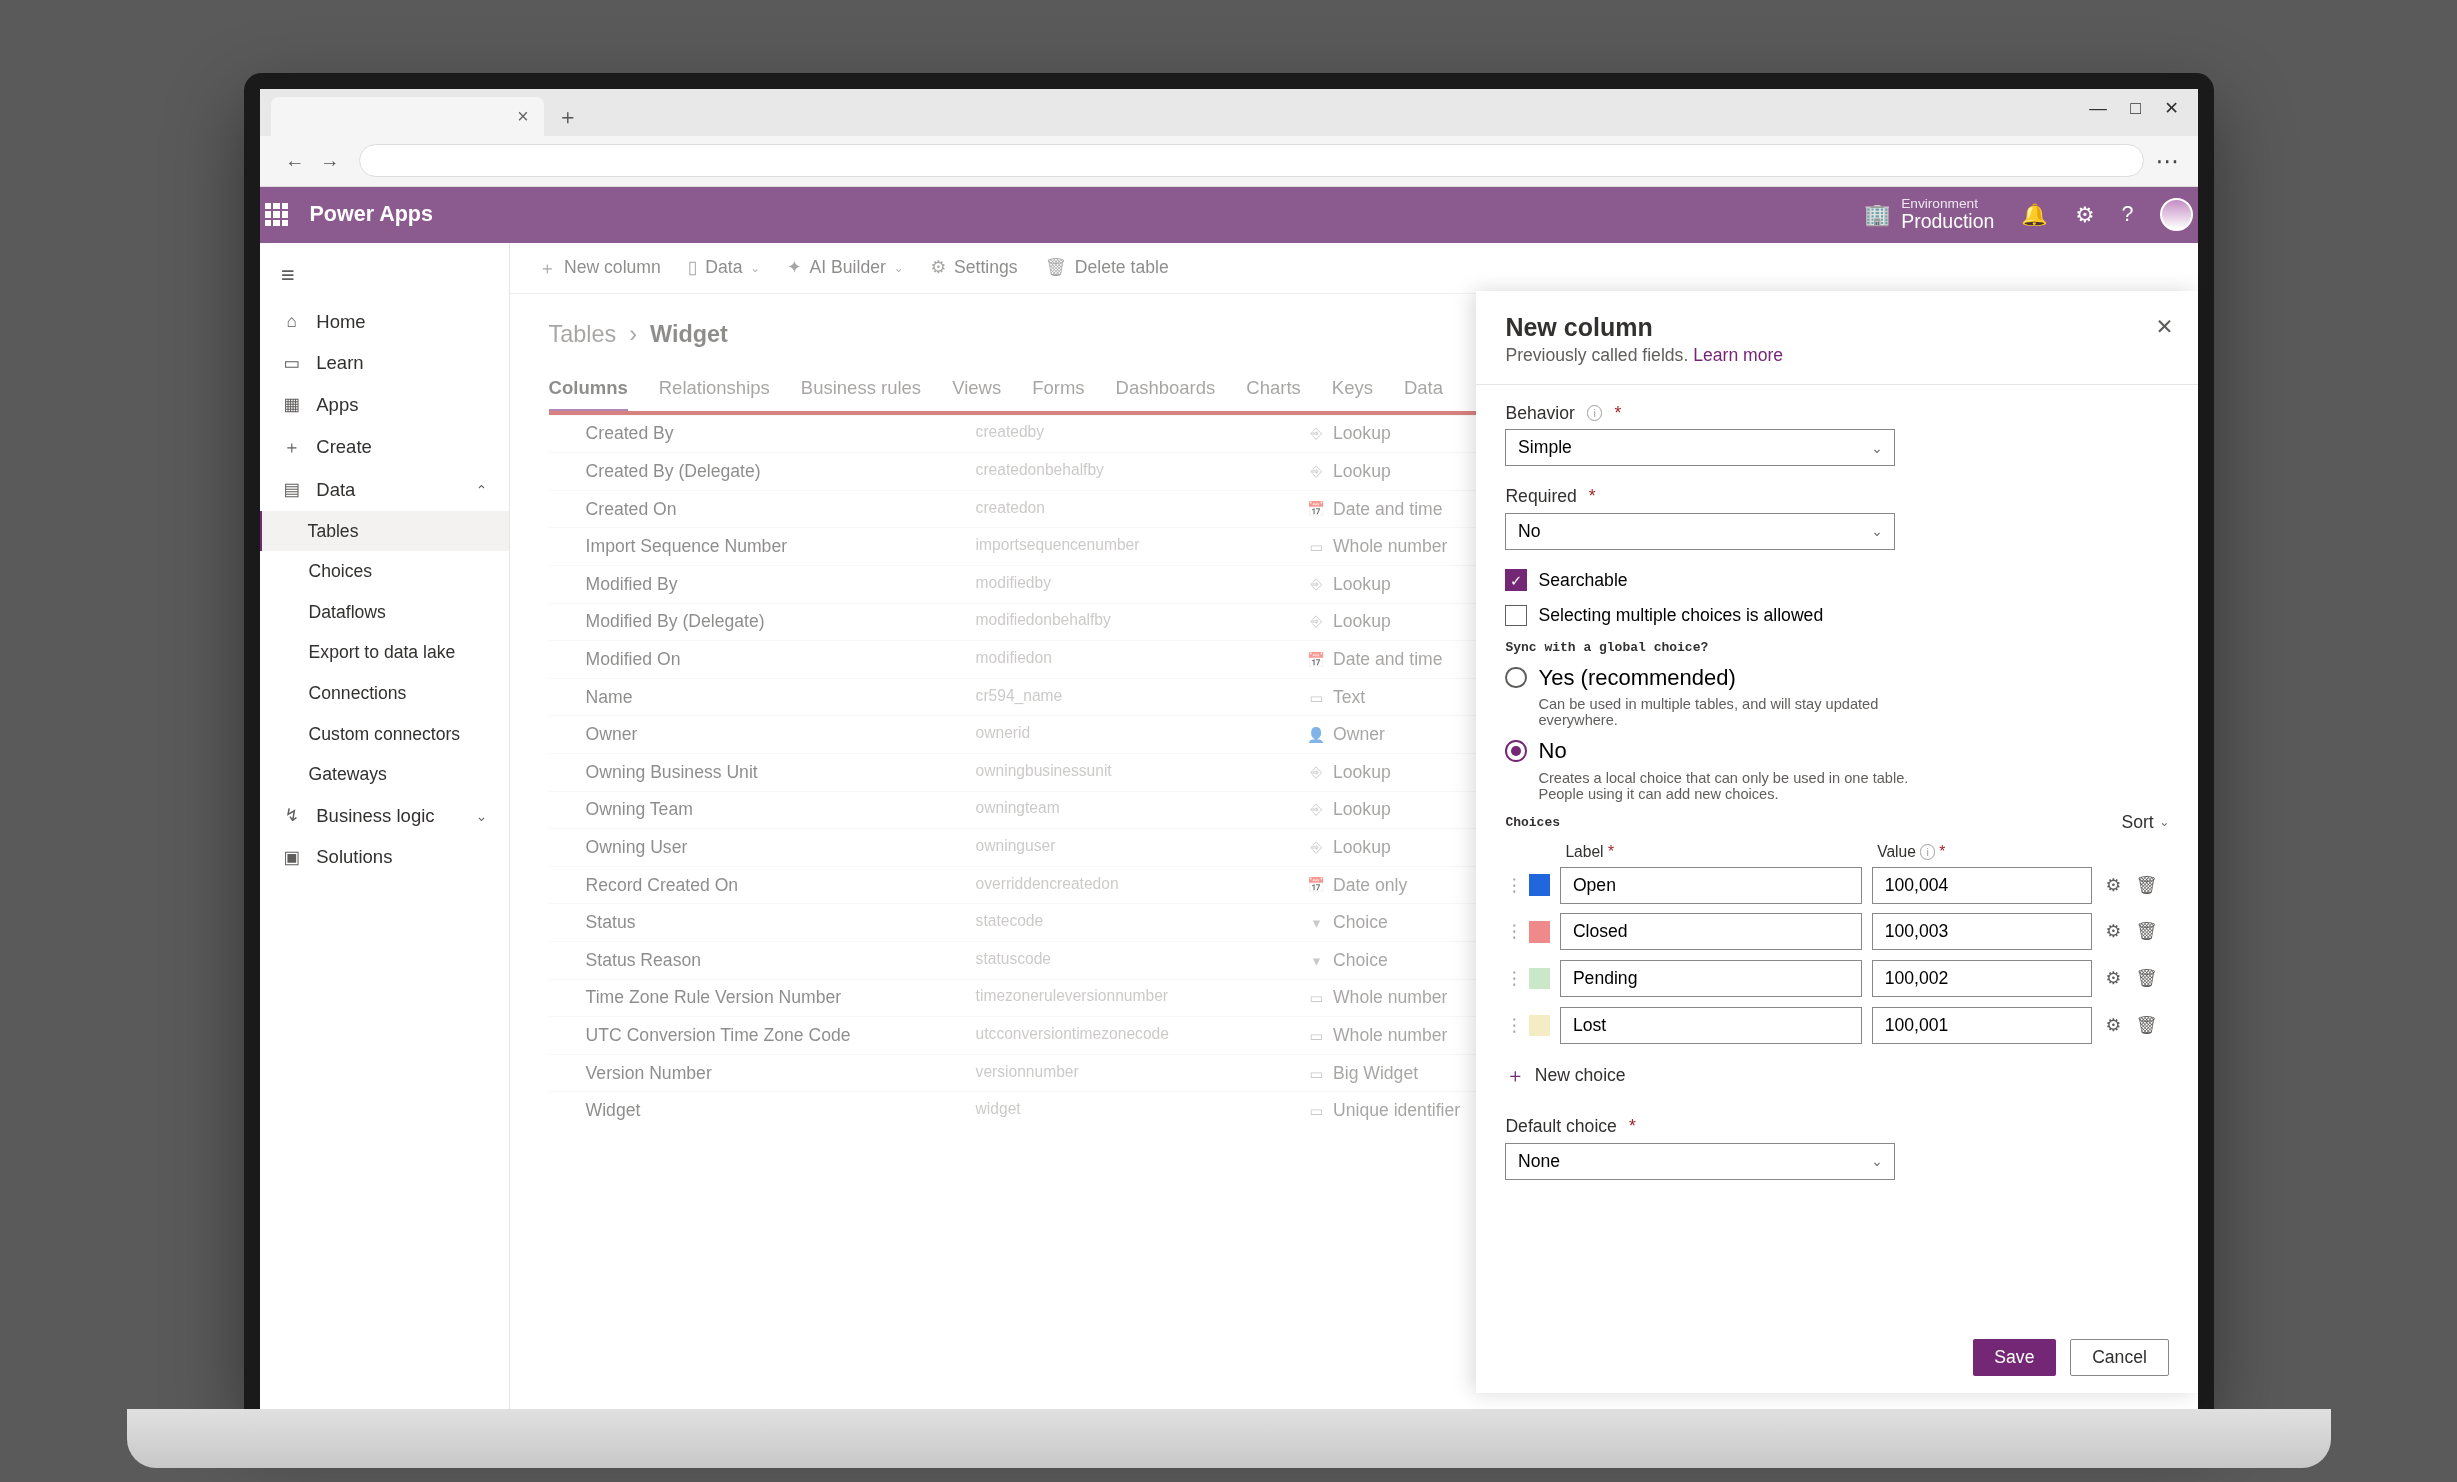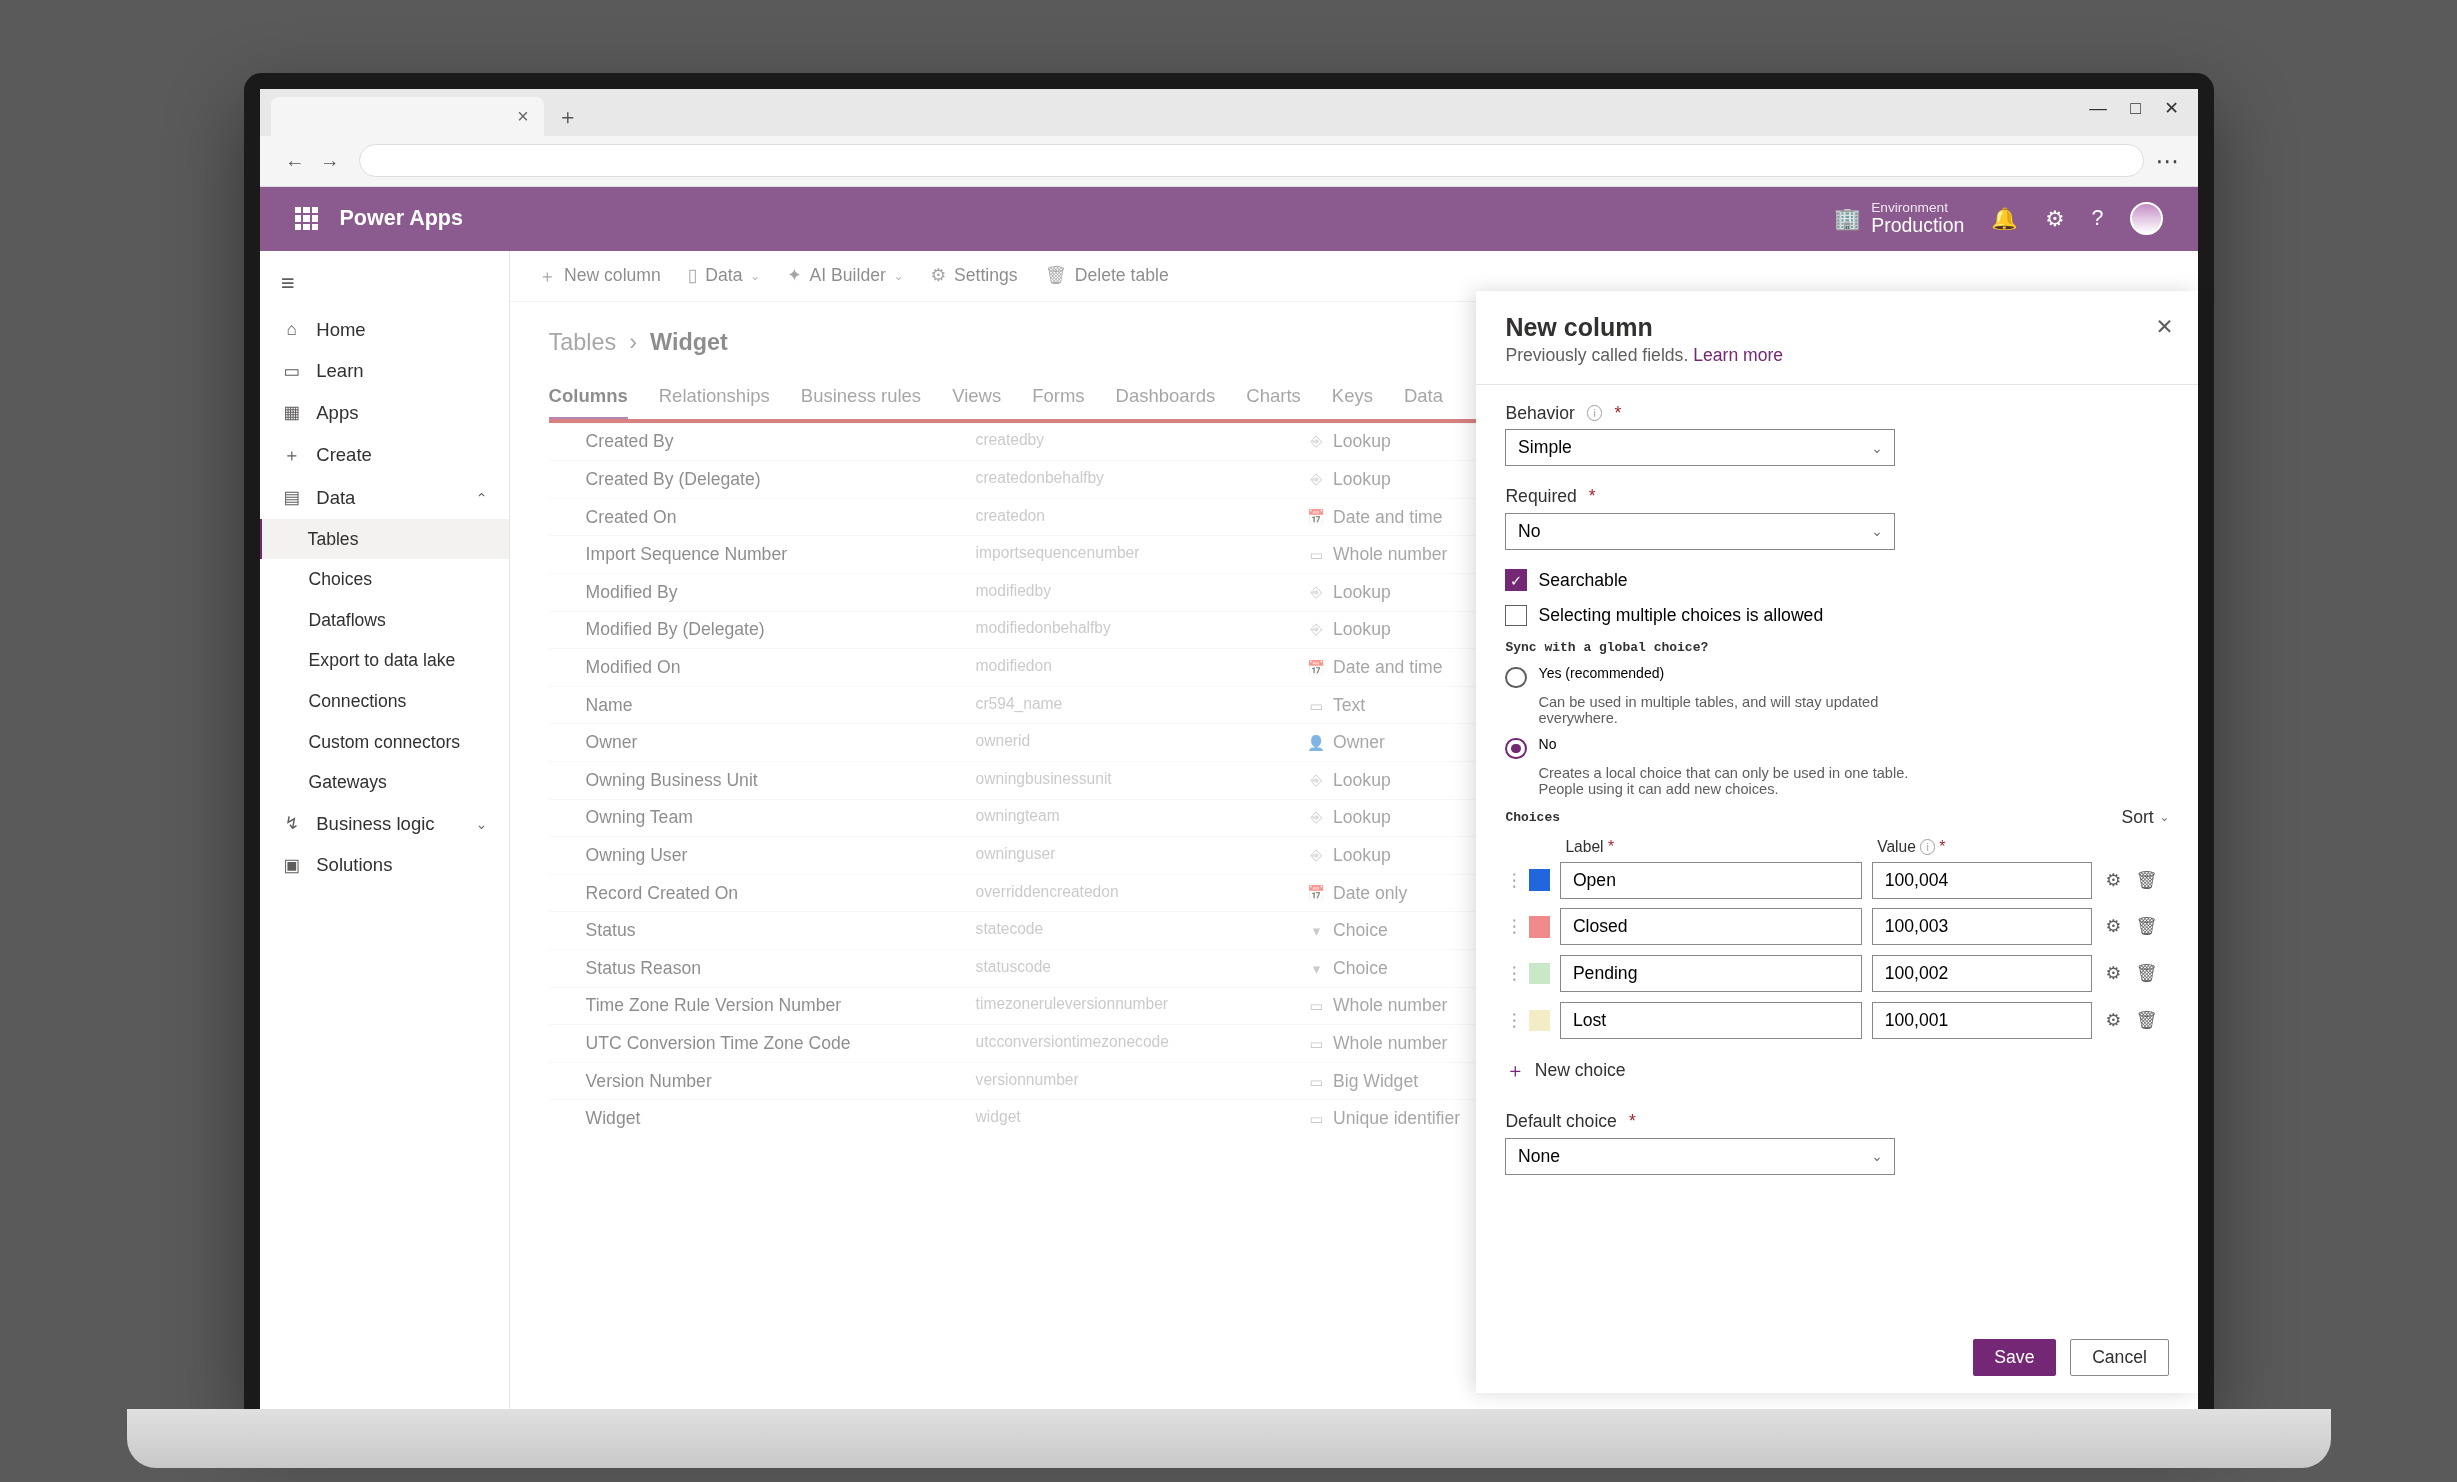--- a/index.html
+++ b/index.html
@@ -14,21 +14,21 @@
 .tab { width: 273px; height: 39px; background: #f5f5f5; border-radius: 7.8px 7.8px 0 0; margin-left: 11.7px; display: flex; align-items: center; padding: 0 15.6px; font-size: 16.6px; color: #444; position: relative;}
 .tab-close { margin-left: auto; color: #666; cursor: pointer; font-size: 19.5px; }
 .new-tab { width: 35px; height: 35px; display: flex; align-items: center; justify-content: center; color: #555; font-size: 21.5px; margin-left: 5.9px; margin-bottom: 2px;}
 .win-controls { position: absolute; right: 0; top: 0; display: flex; gap: 23.4px; padding: 9.8px 19.5px; color: #333; font-size: 17.6px;}
 .browser-addr { height: 51px; background: #f5f5f5; display: flex; align-items: center; padding: 0 17.6px; border-bottom: 1px solid #ddd; position: relative;}
 .nav-arrow { width: 35px; text-align: center; color: #555; font-size: 19.5px; }
 .addr-input { flex: 1; height: 33px; background: #fff; border-radius: 16.6px; margin: 0 11.7px; border: 1px solid #ddd;}
 .more-dots { font-size: 23.4px; color: #444; letter-spacing: 2px;}
 
 
-.app-header { height: 64px; background: #8b5a8f; display: flex; align-items: center; color: #fff; padding: 0 35px; }
+.app-header { height: 56px; background: #8b5a8f; display: flex; align-items: center; color: #fff; padding: 0 5px; }
 .waffle { width: 23.4px; height: 23.4px; display: grid; grid-template-columns: repeat(3,1fr); grid-template-rows: repeat(3,1fr); gap: 2px; margin-right: 21.5px;}
 .waffle span { background: #fff; }
 .app-title { font-size: 21.5px; font-weight: 600; }
 .header-right { margin-left: auto; display: flex; align-items: center; gap: 27px; }
 .env-block { display: flex; align-items: center; gap: 9.8px; font-size: 17.6px;}
 .env-text { line-height: 1.1;}
 .env-label { font-size: 13.7px; opacity: 0.85;}
 .env-name { font-size: 19.5px; font-weight: 500;}
 .header-icon { font-size: 21.5px; color: #fff; }
 .avatar { width: 33px; height: 33px; border-radius: 50%; background: linear-gradient(#c48ec4,#fff); border: 2px solid #fff; position: relative;}
@@ -81,21 +81,21 @@
 .form-select { width: 390px; height: 37px; border: 1px solid #8a8886; padding: 0 11.7px; font-size: 17.6px; background: #fff; display: flex; align-items: center; justify-content: space-between;}
 .form-select .caret { font-size: 13.7px;}
 .checkbox-row { display: flex; align-items: center; gap: 11.7px; font-size: 17.6px; margin-bottom: 13.7px;}
 .checkbox { width: 21.5px; height: 21.5px; border: 1px solid #605e5c; display: flex; align-items: center; justify-content: center;}
 .checkbox.checked { background: #742774; border-color: #742774; color: #fff; font-size: 14.6px;}
 .section-title { font-size: 13px; font-weight: 600; margin-bottom: 9.8px; color: #323130; font-family: Liberation Mono, monospace;}
 .radio-row { display: flex; align-items: flex-start; gap: 11.7px; margin-bottom: 5.9px;}
 .radio { width: 21.5px; height: 21.5px; border: 2px solid #605e5c; border-radius: 50%; display: flex; align-items: center; justify-content: center; flex-shrink: 0; margin-top: 2px;}
 .radio.checked { border-color: #742774;}
 .radio.checked::after { content:""; width: 9.8px; height: 9.8px; background: #742774; border-radius: 50%;}
-.radio-label { font-size: 14px;}
+.radio-label { font-size: 22px;}
 .radio-desc { font-size: 14.6px; color: #605e5c; margin: 2px 0 9.8px 33px; max-width: 371px;}
 
 .choices-header { display: flex; justify-content: space-between; align-items: center; margin-bottom: 9.8px;}
 .sort-link { font-size: 17.6px; color: #323130; display: flex; align-items: center; gap: 5.9px;}
 .choice-cols { display: flex; font-size: 15.6px; color: #323130; padding-left: 60px; gap: 7.8px; margin-bottom: 5.9px;}
 .choice-cols .c-label { width: 304px;}
 .choice-cols .c-value { display: flex; align-items: center; gap: 3.9px;}
 .choice-row { display: flex; align-items: center; gap: 9.8px; margin-bottom: 9.8px;}
 .grip { color: #a19f9d; font-size: 17.6px; width: 13.7px; cursor: grab;}
 .color-swatch { width: 21.5px; height: 21.5px;}

